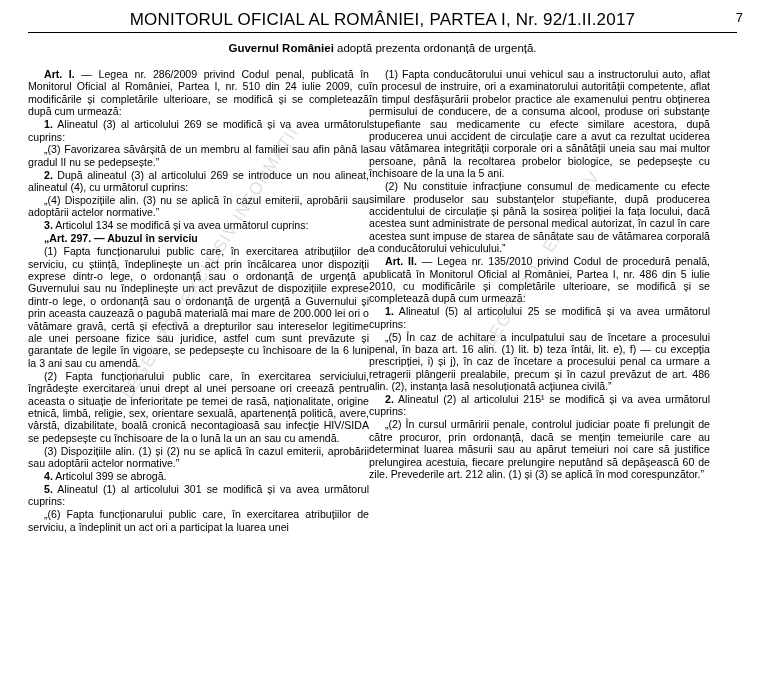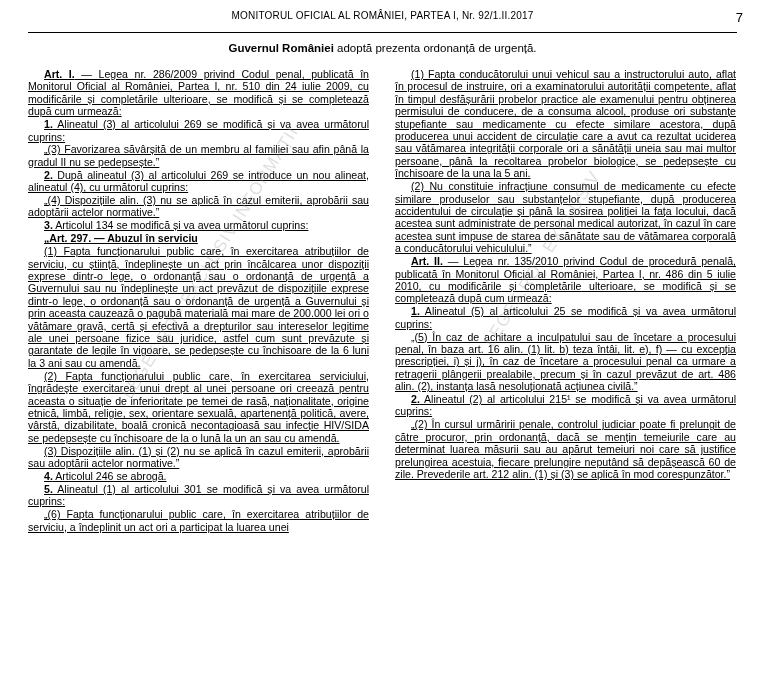--- a/index.html
+++ b/index.html
@@ -21,21 +21,21 @@
     height: 680px;
     box-sizing: border-box;
     padding: 0;
   }
   .header {
     position: absolute;
     top: 10px;
     left: 0;
     width: 765px;
     text-align: center;
-    font-size: 10px;
+    font-size: 17px;
     letter-spacing: 0.2px;
   }
   .header-rule {
     position: absolute;
     top: 32px;
     left: 28px;
     width: 709px;
     height: 1px;
     background: #000;
   }
@@ -55,22 +55,20 @@
   }
   .subtitle b { font-weight: bold; }
 
   .columns {
     position: absolute;
     top: 68px;
     left: 28px;
     width: 709px;
     height: 606px;
     display: flex;
-    gap: 26px;
-    text-decoration: underline;
   }
   .col {
     width: 341px;
     font-size: 10.6px;
     line-height: 12.4px;
     text-align: justify;
   }
   .col p {
     margin: 0 0 0.5px 0;
     text-indent: 16px;
@@ -125,21 +123,21 @@
         <p><b>Art. I.</b><span> — Legea nr. 286/2009 privind Codul penal, publicată în Monitorul Oficial al României, Partea I, nr. 510 din 24 iulie 2009, cu modificările și completările ulterioare, se modifică și se completează după cum urmează:</span></p>
         <p><b>1.</b><span> Alineatul (3) al articolului 269 se modifică și va avea următorul cuprins:</span></p>
         <p><span>„(3) Favorizarea săvârșită de un membru al familiei sau afin până la gradul II nu se pedepsește.”</span></p>
         <p><b>2.</b><span> După alineatul (3) al articolului 269 se introduce un nou alineat, alineatul (4), cu următorul cuprins:</span></p>
         <p><span>„(4) Dispozițiile alin. (3) nu se aplică în cazul emiterii, aprobării sau adoptării actelor normative.”</span></p>
         <p><b>3.</b><span> Articolul 134 se modifică și va avea următorul cuprins:</span></p>
         <p><b>„Art. 297. — Abuzul în serviciu</b></p>
         <p><span>(1) Fapta funcționarului public care, în exercitarea atribuțiilor de serviciu, cu știință, îndeplinește un act prin încălcarea unor dispoziții exprese dintr-o lege, o ordonanță sau o ordonanță de urgență a Guvernului sau nu îndeplinește un act prevăzut de dispozițiile exprese dintr-o lege, o ordonanță sau o ordonanță de urgență a Guvernului și prin aceasta cauzează o pagubă materială mai mare de 200.000 lei ori o vătămare gravă, certă și efectivă a drepturilor sau intereselor legitime ale unei persoane fizice sau juridice, astfel cum sunt prevăzute și garantate de legile în vigoare, se pedepsește cu închisoare de la 6 luni la 3 ani sau cu amendă.</span></p>
         <p><span>(2) Fapta funcționarului public care, în exercitarea serviciului, îngrădeşte exercitarea unui drept al unei persoane ori creează pentru aceasta o situație de inferioritate pe temei de rasă, naționalitate, origine etnică, limbă, religie, sex, orientare sexuală, apartenență politică, avere, vârstă, dizabilitate, boală cronică necontagioasă sau infecție HIV/SIDA se pedepsește cu închisoare de la o lună la un an sau cu amendă.</span></p>
         <p><span>(3) Dispozițiile alin. (1) și (2) nu se aplică în cazul emiterii, aprobării sau adoptării actelor normative.”</span></p>
-        <p><b>4.</b><span> Articolul 246 se abrogă.</span></p>
+        <p><b>4.</b><span> Articolul 399 se abrogă.</span></p>
         <p><b>5.</b><span> Alineatul (1) al articolului 301 se modifică și va avea următorul cuprins:</span></p>
         <p><span>„(6) Fapta funcționarului public care, în exercitarea atribuțiilor de serviciu, a îndeplinit un act ori a participat la luarea unei</span></p>
       </div>
     <div class="col" id="col-right">
         <p><span>(1) Fapta conducătorului unui vehicul sau a instructorului auto, aflat în procesul de instruire, ori a examinatorului autorității competente, aflat în timpul desfășurării probelor practice ale examenului pentru obținerea permisului de conducere, de a consuma alcool, produse ori substanțe stupefiante sau medicamente cu efecte similare acestora, după producerea unui accident de circulație care a avut ca rezultat uciderea sau vătămarea integrității corporale ori a sănătății uneia sau mai multor persoane, până la recoltarea probelor biologice, se pedepsește cu închisoare de la una la 5 ani.</span></p>
         <p><span>(2) Nu constituie infracțiune consumul de medicamente cu efecte similare produselor sau substanțelor stupefiante, după producerea accidentului de circulație și până la sosirea poliției la fața locului, dacă acestea sunt administrate de personal medical autorizat, în cazul în care acestea sunt impuse de starea de sănătate sau de vătămarea corporală a conducătorului vehiculului.”</span></p>
         <p><b>Art. II.</b><span> — Legea nr. 135/2010 privind Codul de procedură penală, publicată în Monitorul Oficial al României, Partea I, nr. 486 din 5 iulie 2010, cu modificările și completările ulterioare, se modifică și se completează după cum urmează:</span></p>
         <p><b>1.</b><span> Alineatul (5) al articolului 25 se modifică și va avea următorul cuprins:</span></p>
         <p><span>„(5) În caz de achitare a inculpatului sau de încetare a procesului penal, în baza art. 16 alin. (1) lit. b) teza întâi, lit. e), f) — cu excepția prescripției, i) și j), în caz de încetare a procesului penal ca urmare a retragerii plângerii prealabile, precum și în cazul prevăzut de art. 486 alin. (2), instanța lasă nesoluționată acțiunea civilă.”</span></p>
         <p><b>2.</b><span> Alineatul (2) al articolului 215¹ se modifică și va avea următorul cuprins:</span></p>

